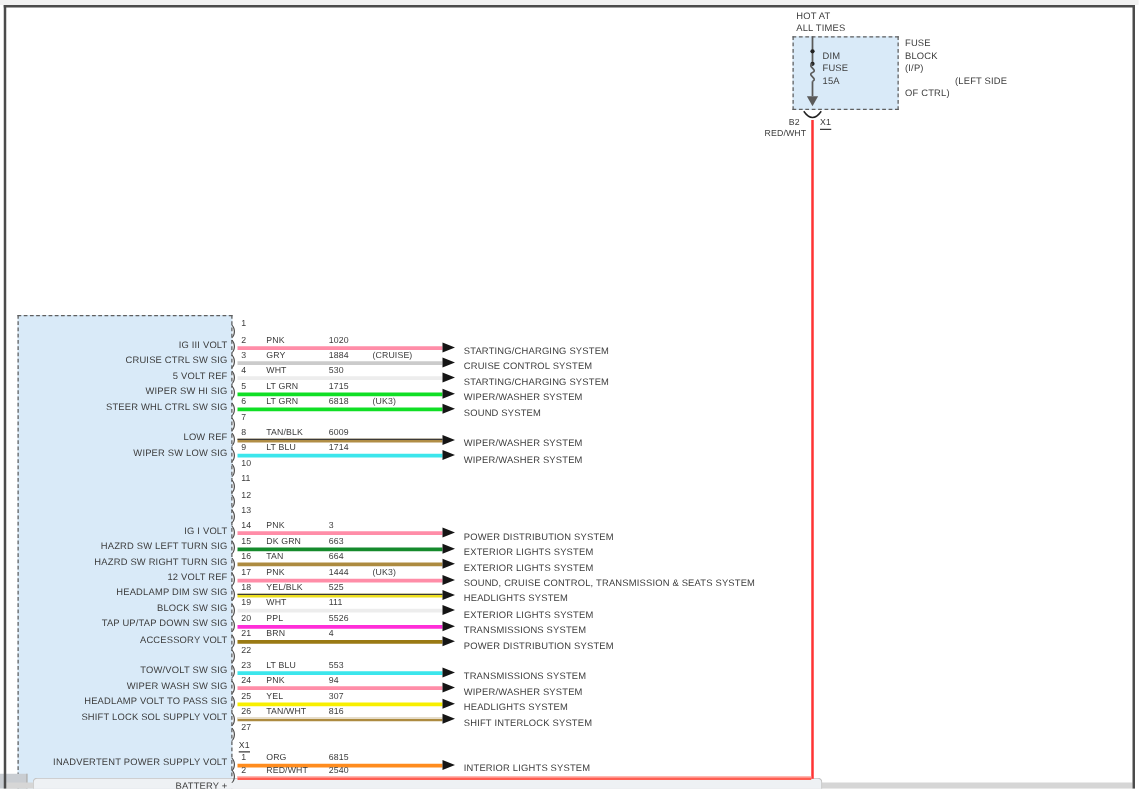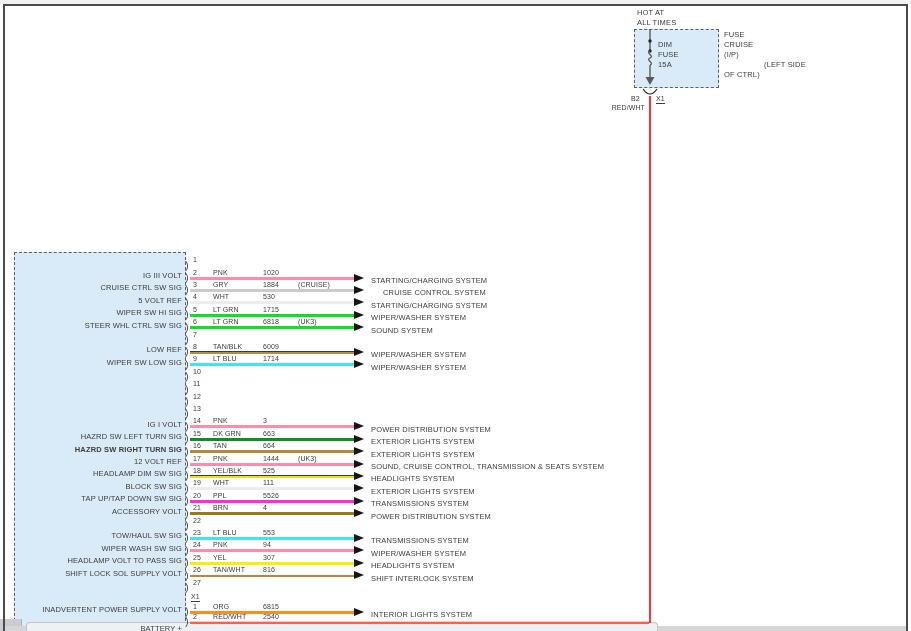--- a/index.html
+++ b/index.html
@@ -56,21 +56,21 @@
     <path d="M10,24 c-5,2 5,5 0,7 c-5,2 5,5 0,7" fill="none" stroke="#5a5a5a" stroke-width="1.3"></path>
     <line x1="10" y1="38" x2="10" y2="50" stroke="#5a5a5a" stroke-width="1.4"></line>
     <polygon points="5.5,50 14.5,50 10,58" fill="#5a5a5a"></polygon>
   </svg>
 
   <div class="abs t" style="left:658px;top:40px;">DIM</div>
   <div class="abs t" style="left:658px;top:50px;">FUSE</div>
   <div class="abs t" style="left:658px;top:60px;">15A</div>
 
   <div class="abs t" style="left:724px;top:30px;">FUSE</div>
-  <div class="abs t" style="left:724px;top:40px;">CRUISE</div>
+  <div class="abs t" style="left:724px;top:40px;">BLOCK</div>
   <div class="abs t" style="left:724px;top:50px;">(I/P)</div>
   <div class="abs t" style="left:724px;top:60px;padding-left:40px;">(LEFT SIDE</div>
   <div class="abs t" style="left:724px;top:70px;">OF CTRL)</div>
 
   <svg class="abs" style="left:641px;top:86px;z-index:2;" width="18" height="14" viewBox="0 0 18 14">
     <path d="M2,3 Q9,13 16,3" fill="none" stroke="#222222" stroke-width="1.2"></path>
   </svg>
   <div class="abs t-sm" style="left:631px;top:95px;">B2</div>
   <div class="abs t-sm underline" style="left:656px;top:95px;">X1</div>
   <div class="abs t-sm right-align" style="left:600px;top:104px;width:45px;">RED/WHT</div>
@@ -91,21 +91,21 @@
       <div class="abs arrow" style="left:354px;top:273.5px;"></div>
       <div class="abs t" style="left:371px;top:276px;">STARTING/CHARGING SYSTEM</div>
       <div class="abs bracket" style="left:185px;top:284.40000000000003px;">)</div>
       <div class="abs t-sm" style="left:193px;top:280.90000000000003px;">3</div>
       <div class="abs t right-align" style="left:20px;top:283.40000000000003px;width:162px;">CRUISE CTRL SW SIG</div>
       <div class="abs wire" style="left:190px;top:288.90000000000003px;width:164px;background:#cbcbcb;"></div>
       <div class="abs t-sm" style="left:213px;top:280.90000000000003px;">GRY</div>
       <div class="abs t-sm" style="left:263px;top:280.90000000000003px;">1884</div>
       <div class="abs t-sm" style="left:298px;top:280.90000000000003px;">(CRUISE)</div>
       <div class="abs arrow" style="left:354px;top:285.90000000000003px;"></div>
-      <div class="abs t" style="left:371px;top:288.40000000000003px;margin-left:12px;">CRUISE CONTROL SYSTEM</div>
+      <div class="abs t" style="left:371px;top:288.40000000000003px;">CRUISE CONTROL SYSTEM</div>
       <div class="abs bracket" style="left:185px;top:296.8px;">)</div>
       <div class="abs t-sm" style="left:193px;top:293.3px;">4</div>
       <div class="abs t right-align" style="left:20px;top:295.8px;width:162px;">5 VOLT REF</div>
       <div class="abs wire" style="left:190px;top:301.3px;width:164px;background:#ededed;"></div>
       <div class="abs t-sm" style="left:213px;top:293.3px;">WHT</div>
       <div class="abs t-sm" style="left:263px;top:293.3px;">530</div>
       <div class="abs arrow" style="left:354px;top:298.3px;"></div>
       <div class="abs t" style="left:371px;top:300.8px;">STARTING/CHARGING SYSTEM</div>
       <div class="abs bracket" style="left:185px;top:309.20000000000005px;">)</div>
       <div class="abs t-sm" style="left:193px;top:305.70000000000005px;">5</div>
@@ -161,21 +161,21 @@
       <div class="abs bracket" style="left:185px;top:433.20000000000005px;">)</div>
       <div class="abs t-sm" style="left:193px;top:429.70000000000005px;">15</div>
       <div class="abs t right-align" style="left:20px;top:432.20000000000005px;width:162px;">HAZRD SW LEFT TURN SIG</div>
       <div class="abs wire" style="left:190px;top:437.70000000000005px;width:164px;background:#158a2c;"></div>
       <div class="abs t-sm" style="left:213px;top:429.70000000000005px;">DK GRN</div>
       <div class="abs t-sm" style="left:263px;top:429.70000000000005px;">663</div>
       <div class="abs arrow" style="left:354px;top:434.70000000000005px;"></div>
       <div class="abs t" style="left:371px;top:437.20000000000005px;">EXTERIOR LIGHTS SYSTEM</div>
       <div class="abs bracket" style="left:185px;top:445.6px;">)</div>
       <div class="abs t-sm" style="left:193px;top:442.1px;">16</div>
-      <div class="abs t right-align" style="left:20px;top:444.6px;width:162px;font-weight:bold;">HAZRD SW RIGHT TURN SIG</div>
+      <div class="abs t right-align" style="left:20px;top:444.6px;width:162px;">HAZRD SW RIGHT TURN SIG</div>
       <div class="abs wire" style="left:190px;top:450.1px;width:164px;background:#ad8b40;"></div>
       <div class="abs t-sm" style="left:213px;top:442.1px;">TAN</div>
       <div class="abs t-sm" style="left:263px;top:442.1px;">664</div>
       <div class="abs arrow" style="left:354px;top:447.1px;"></div>
       <div class="abs t" style="left:371px;top:449.6px;">EXTERIOR LIGHTS SYSTEM</div>
       <div class="abs bracket" style="left:185px;top:458px;">)</div>
       <div class="abs t-sm" style="left:193px;top:454.5px;">17</div>
       <div class="abs t right-align" style="left:20px;top:457px;width:162px;">12 VOLT REF</div>
       <div class="abs wire" style="left:190px;top:462.5px;width:164px;background:#ff8da8;"></div>
       <div class="abs t-sm" style="left:213px;top:454.5px;">PNK</div>
@@ -212,21 +212,21 @@
       <div class="abs t right-align" style="left:20px;top:506.6px;width:162px;">ACCESSORY VOLT</div>
       <div class="abs wire" style="left:190px;top:512.1px;width:164px;background:#9a7a14;"></div>
       <div class="abs t-sm" style="left:213px;top:504.1px;">BRN</div>
       <div class="abs t-sm" style="left:263px;top:504.1px;">4</div>
       <div class="abs arrow" style="left:354px;top:509.1px;"></div>
       <div class="abs t" style="left:371px;top:511.6px;">POWER DISTRIBUTION SYSTEM</div>
       <div class="abs bracket" style="left:185px;top:520px;">)</div>
       <div class="abs t-sm" style="left:193px;top:516.5px;">22</div>
       <div class="abs bracket" style="left:185px;top:532.4000000000001px;">)</div>
       <div class="abs t-sm" style="left:193px;top:528.9000000000001px;">23</div>
-      <div class="abs t right-align" style="left:20px;top:531.4000000000001px;width:162px;">TOW/HAUL SW SIG</div>
+      <div class="abs t right-align" style="left:20px;top:531.4000000000001px;width:162px;">TOW/VOLT SW SIG</div>
       <div class="abs wire" style="left:190px;top:536.9000000000001px;width:164px;background:#3ce6ec;"></div>
       <div class="abs t-sm" style="left:213px;top:528.9000000000001px;">LT BLU</div>
       <div class="abs t-sm" style="left:263px;top:528.9000000000001px;">553</div>
       <div class="abs arrow" style="left:354px;top:533.9000000000001px;"></div>
       <div class="abs t" style="left:371px;top:536.4000000000001px;">TRANSMISSIONS SYSTEM</div>
       <div class="abs bracket" style="left:185px;top:544.8px;">)</div>
       <div class="abs t-sm" style="left:193px;top:541.3px;">24</div>
       <div class="abs t right-align" style="left:20px;top:543.8px;width:162px;">WIPER WASH SW SIG</div>
       <div class="abs wire" style="left:190px;top:549.3px;width:164px;background:#ff8da8;"></div>
       <div class="abs t-sm" style="left:213px;top:541.3px;">PNK</div>

